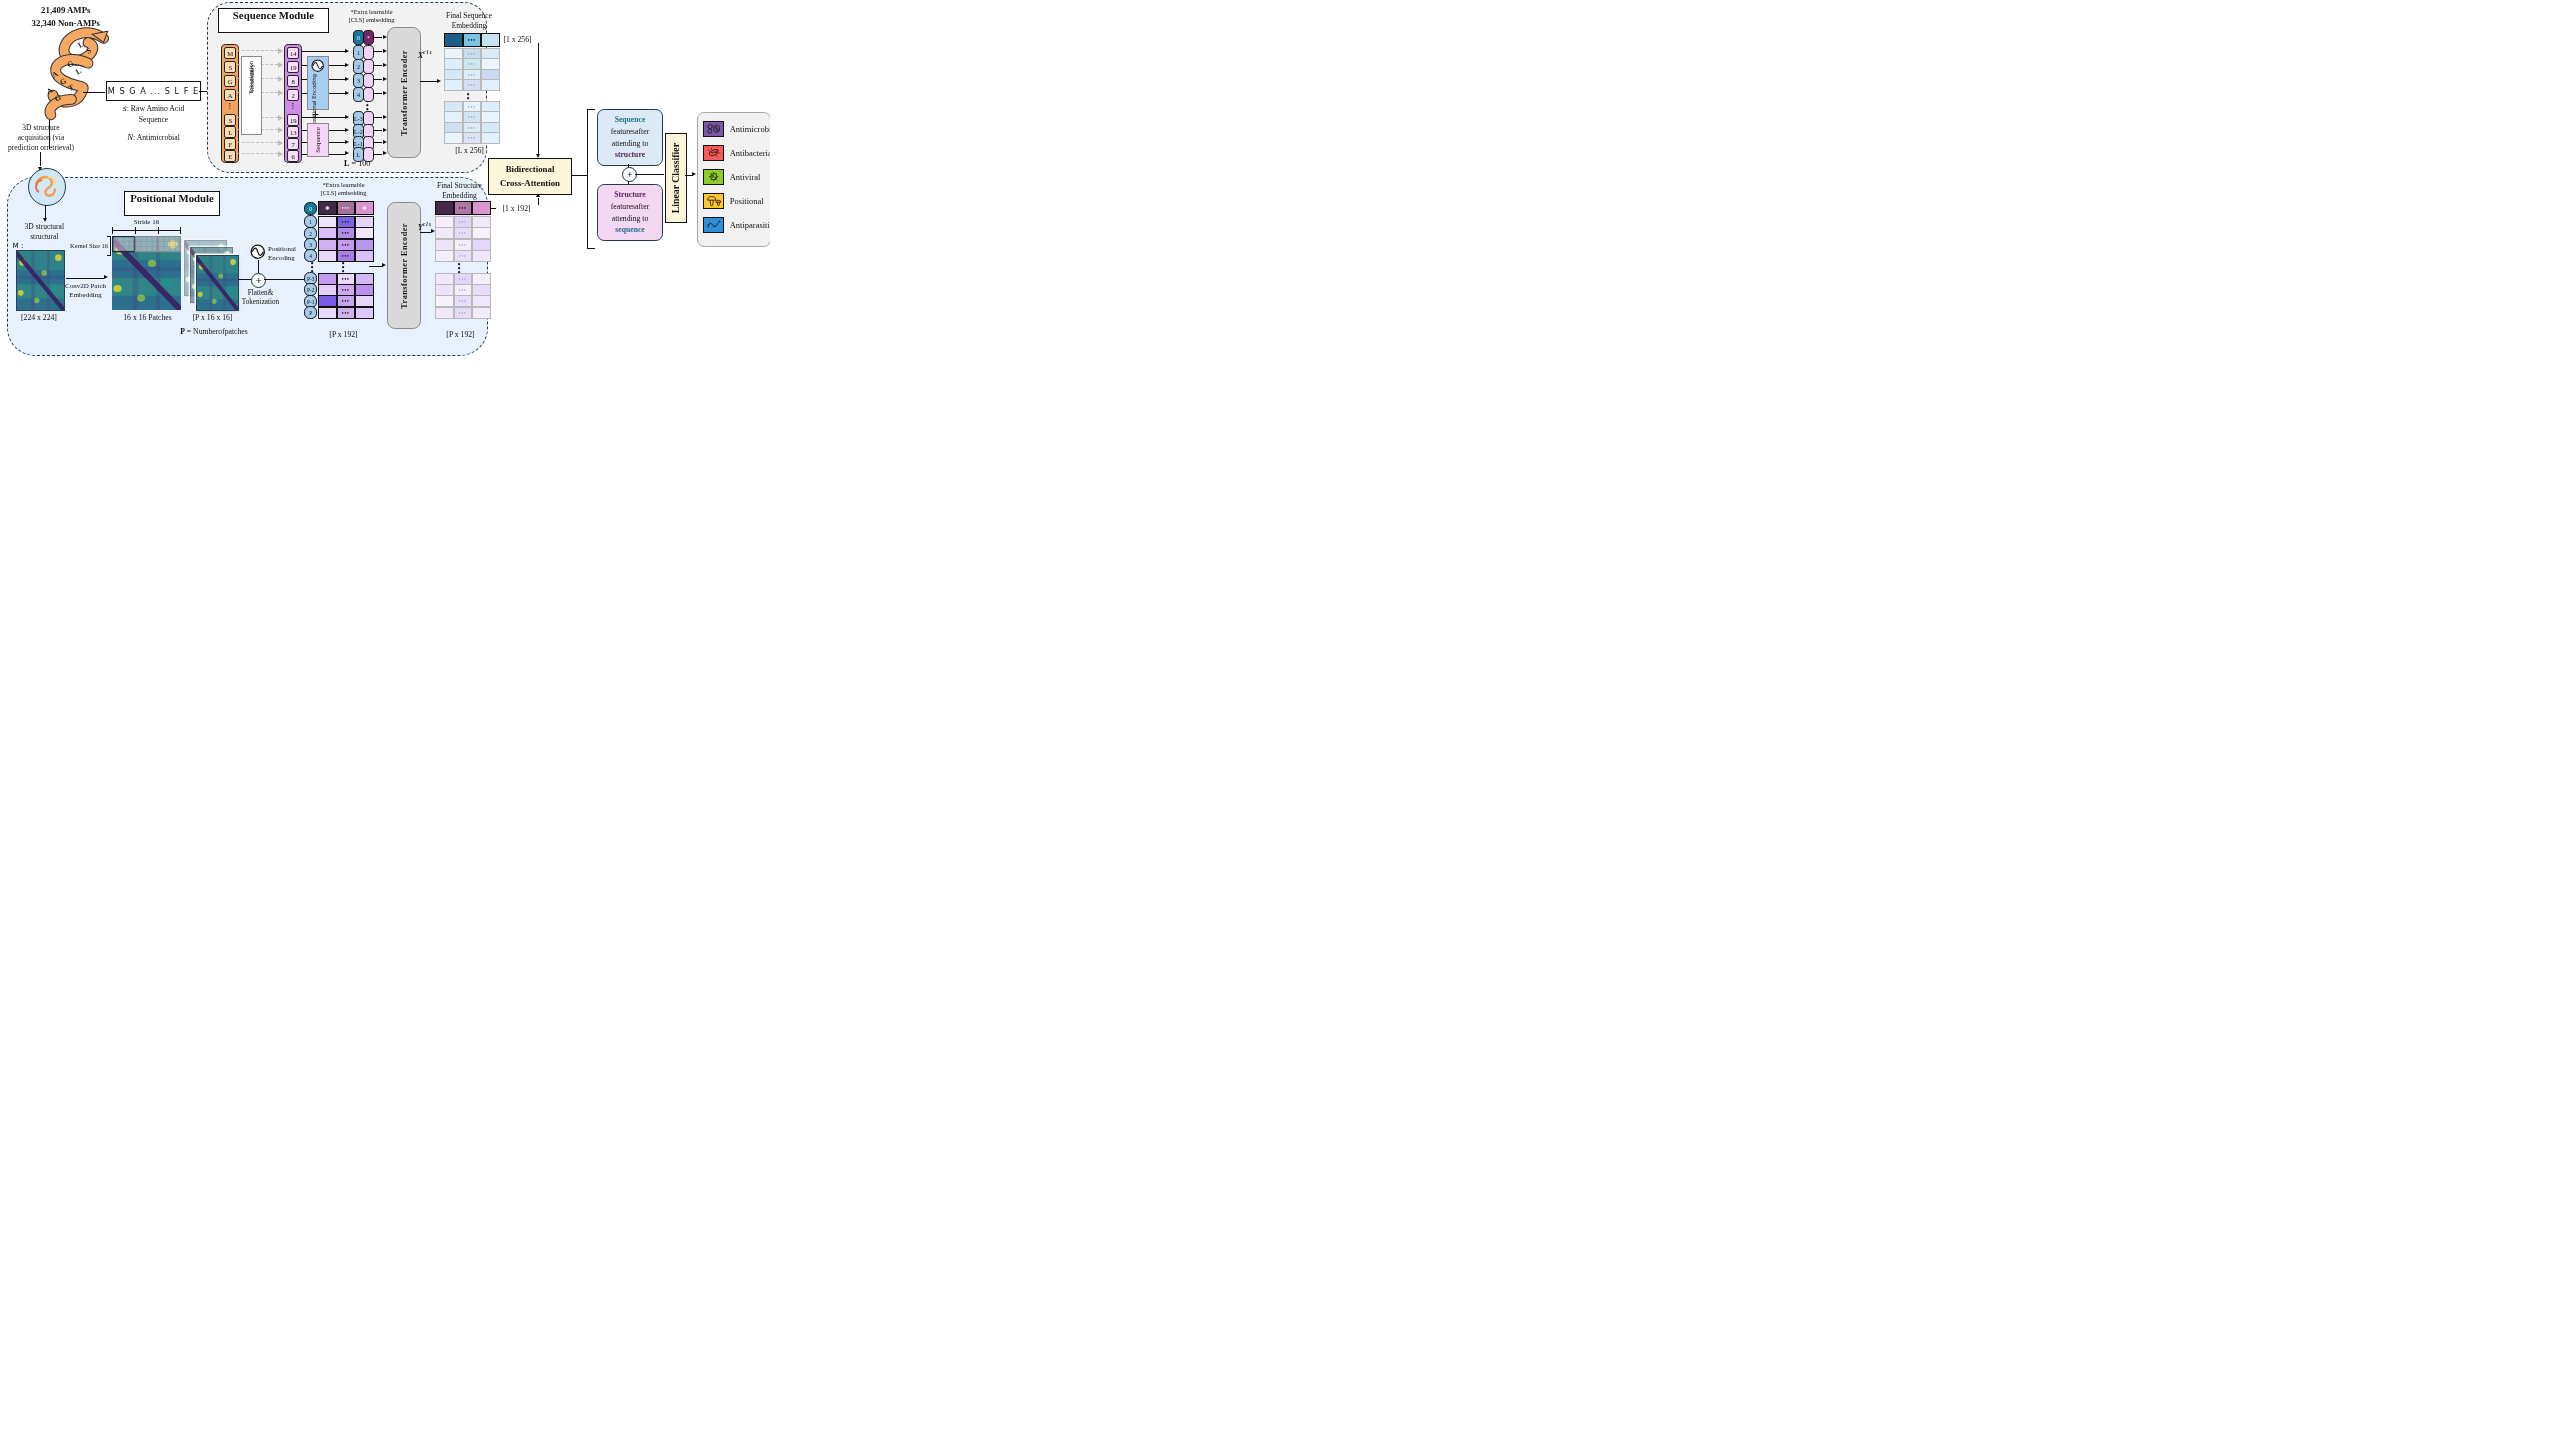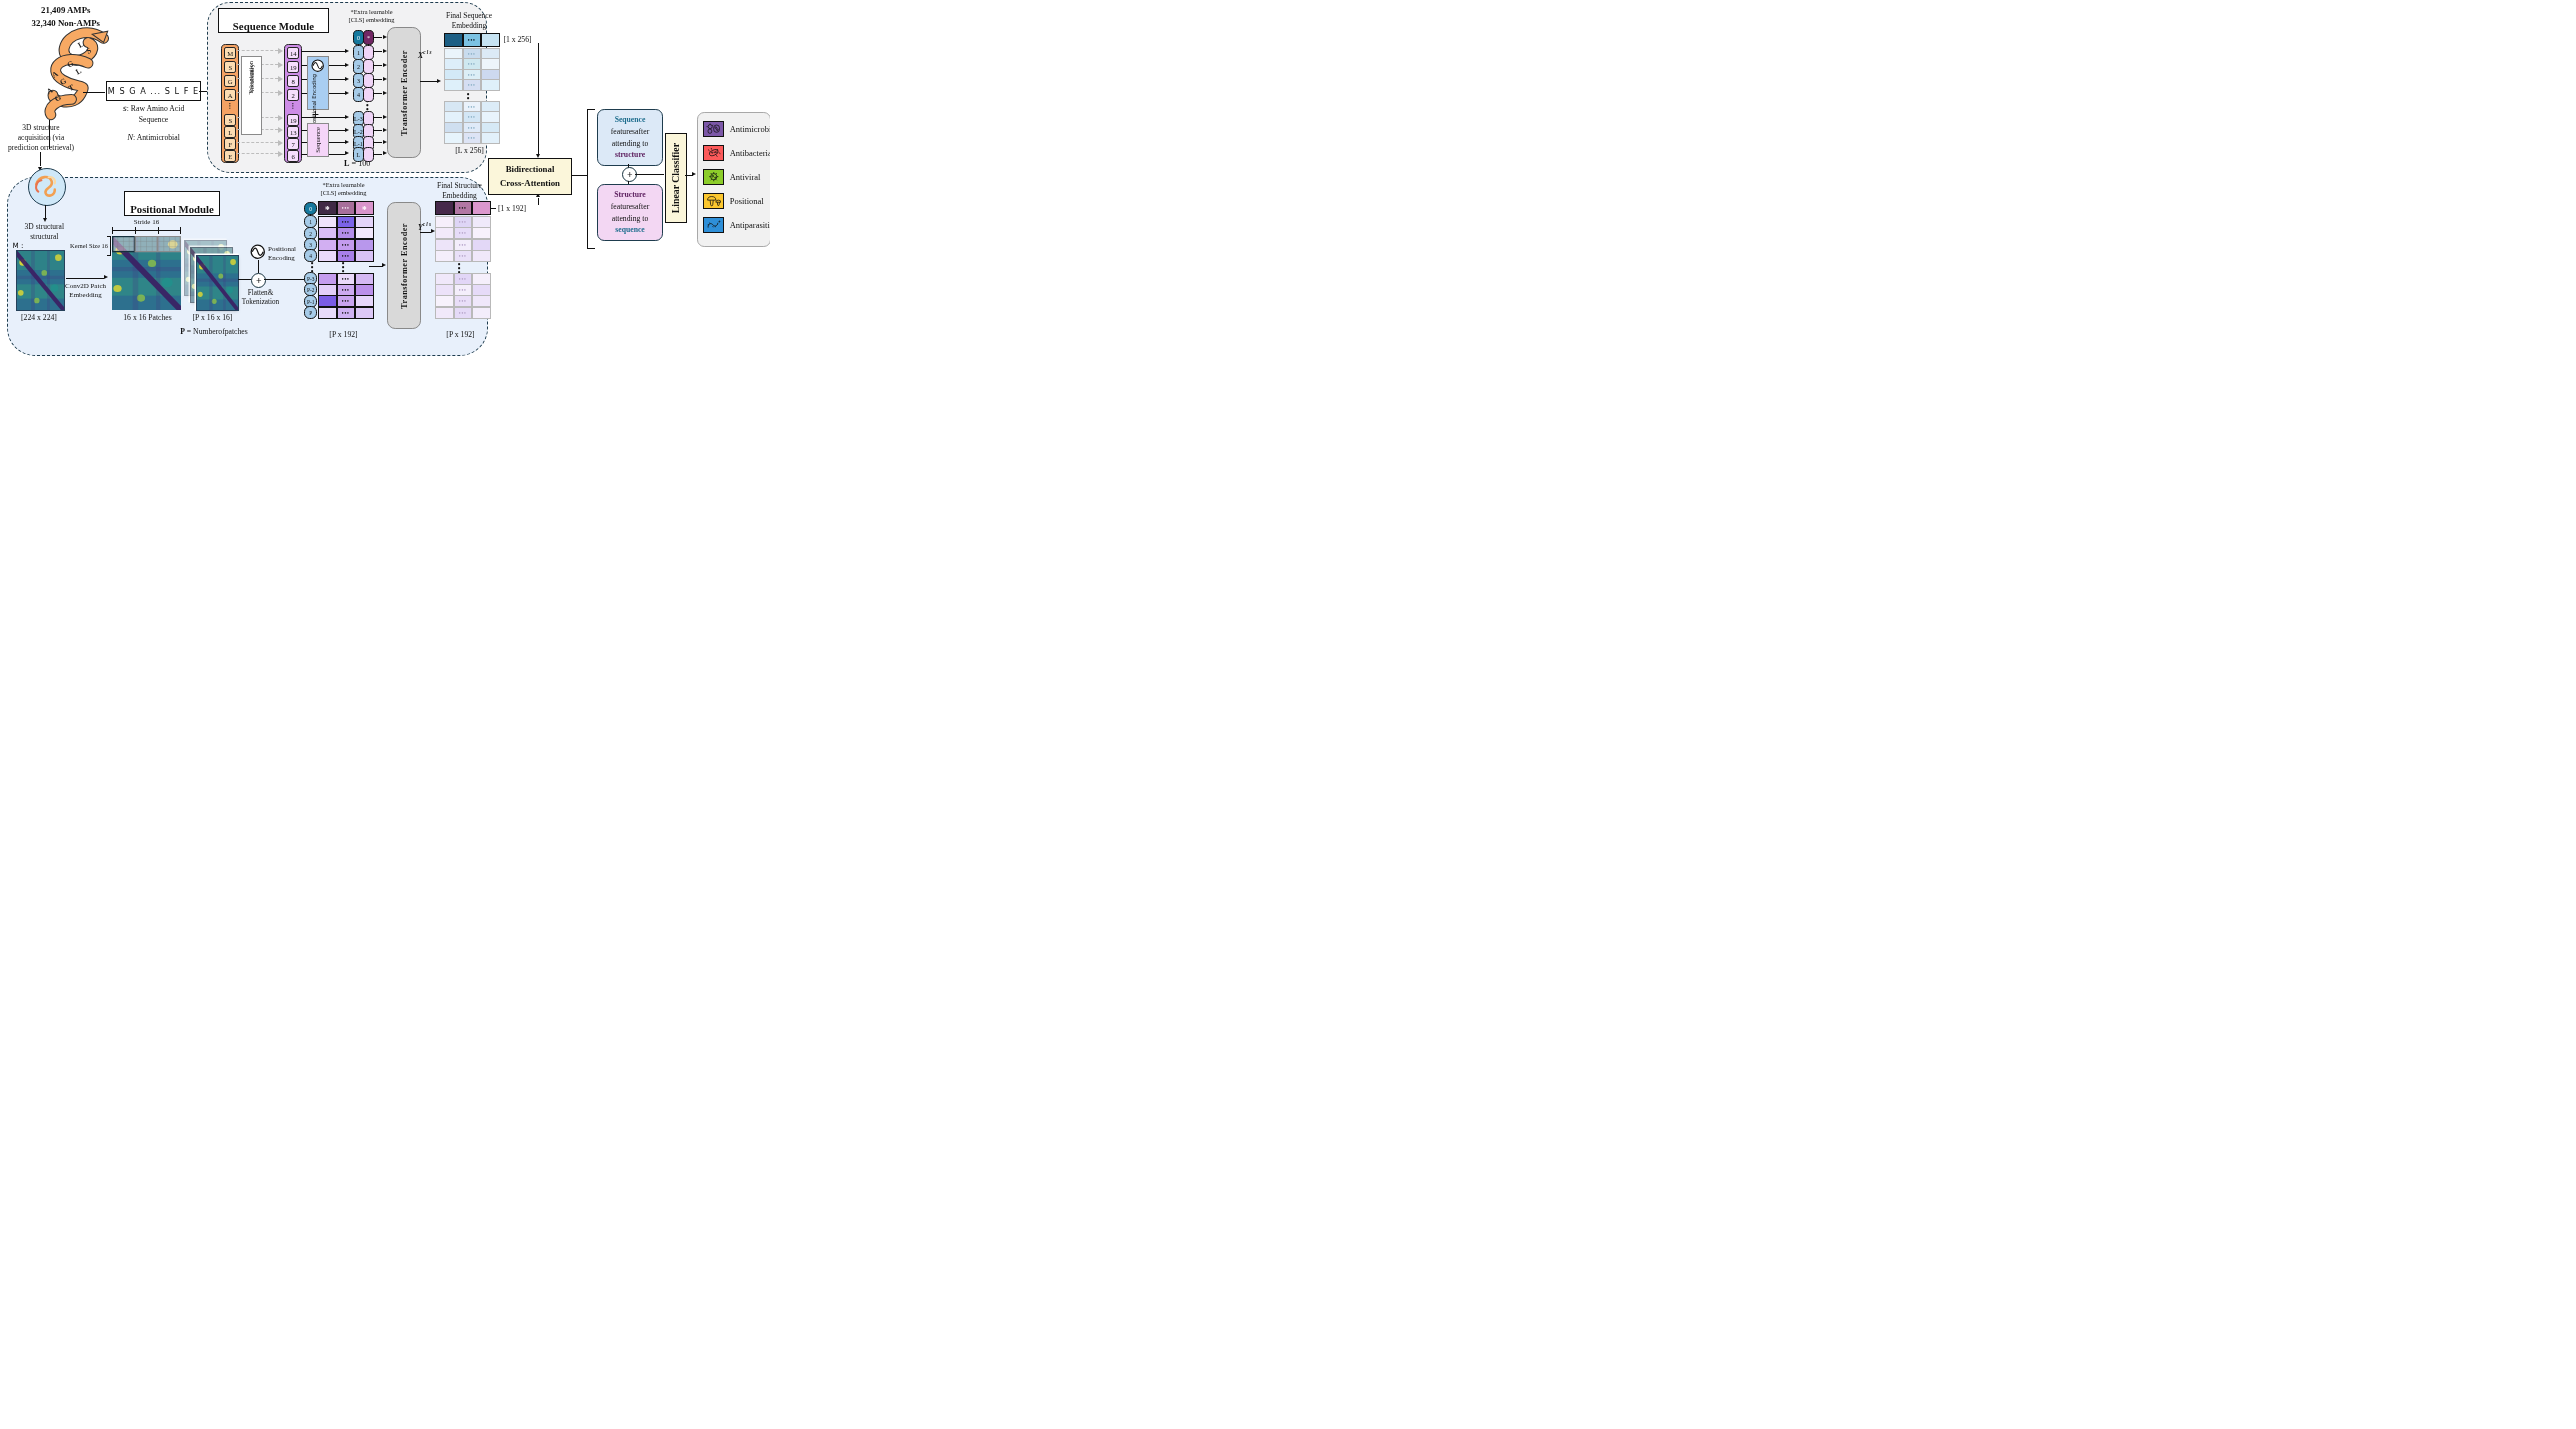--- a/index.html
+++ b/index.html
@@ -10,21 +10,21 @@
   .sans{font-family:"DejaVu Sans",sans-serif;}
   .b{font-weight:bold;}
   .hline{position:absolute;height:1.3px;background:#111;}
   .vline{position:absolute;width:1.3px;background:#111;}
   .ah-r{position:absolute;width:0;height:0;border-top:2.6px solid transparent;border-bottom:2.6px solid transparent;border-left:4.6px solid #111;}
   .ah-d{position:absolute;width:0;height:0;border-left:2.6px solid transparent;border-right:2.6px solid transparent;border-top:4.6px solid #111;}
   .ah-u{position:absolute;width:0;height:0;border-left:2.6px solid transparent;border-right:2.6px solid transparent;border-bottom:4.6px solid #111;}
   .dash-line{position:absolute;height:0;border-top:1.5px dashed #bdbdbd;}
   .ah-r-gray{position:absolute;width:0;height:0;border-top:3.1px solid transparent;border-bottom:3.1px solid transparent;border-left:5.2px solid #bdbdbd;}
   .module{position:absolute;border:1.5px dashed #1e3c4e;}
-  .module-title{position:absolute;background:#fff;border:1px solid #111;display:flex;align-items:flex-end;justify-content:center;font-weight:bold;font-size:10.8px;}
+  .module-title{position:absolute;background:#fff;border:1px solid #111;display:flex;align-items:flex-start;justify-content:center;font-weight:bold;font-size:10.8px;}
   .note{position:absolute;font-size:6.4px;line-height:1.25;text-align:center;}
   .tok-col{position:absolute;border:0.9px solid #222;border-radius:4.6px;}
   .tok-cell{position:absolute;width:10.3px;height:10.3px;left:2.1px;border:0.7px solid #222;border-radius:2.1px;
     display:flex;align-items:center;justify-content:center;font-size:6.7px;}
   .col-dots{position:absolute;left:0;width:100%;text-align:center;font-size:6.7px;font-weight:bold;letter-spacing:0;}
   .sidebox{position:absolute;border:0.8px solid #8a8a8a;display:flex;align-items:center;justify-content:center;}
   .vtext{writing-mode:vertical-rl;transform:rotate(180deg);white-space:nowrap;}
   .pair-oval{position:absolute;width:8.8px;height:13.4px;border:0.9px solid #111;border-radius:4.6px;
     display:flex;align-items:center;justify-content:center;font-size:6px;}
   .transformer{position:absolute;background:#d9d9d9;border:1px solid #898989;border-radius:8.2px;
@@ -365,21 +365,21 @@
 
   <div class="dim abs ctr" style="left:320px;top:330px;width:47px;">[P x 192]</div>
 
   <div class="abs ctr" style="left:423px;top:181px;width:73px;font-size:7.5px;line-height:1.3;">
     <div>Final Structure</div>
     <div>Embedding</div>
   </div>
   <div class="abs b" style="left:418px;top:221px;font-size:7.7px;font-style:italic;">
     <span>Y</span><sup style="font-size:5.2px;">c l s</sup>
   </div>
-  <div class="dim abs" style="left:498px;top:204px;width:37px;text-align:left;font-family:Liberation Serif, serif;">[1 x 192]</div>
+  <div class="dim abs" style="left:498px;top:204px;width:37px;text-align:center;font-family:Liberation Serif, serif;">[1 x 192]</div>
   <div class="hline" style="left:485px;top:208px;width:11.3px;"></div>
   <div class="dim abs ctr" style="left:437px;top:330px;width:47px;">[P x 192]</div>
 
   <div class="vline" style="left:538px;top:198px;height:7.2px;"></div>
   <div class="ah-u" style="left:536px;top:193px;"></div>
 
   <div class="abs ctr b" style="left: 488px; top: 158px; width: 82px; height: 35px; border: 1px solid rgb(17, 17, 17); font-size: 8.8px; line-height: 1.5; display: flex; flex-direction: column; justify-content: center; background-color: rgb(251, 246, 218);">
     <div>Bidirectional</div>
     <div>Cross-Attention</div>
   </div>

